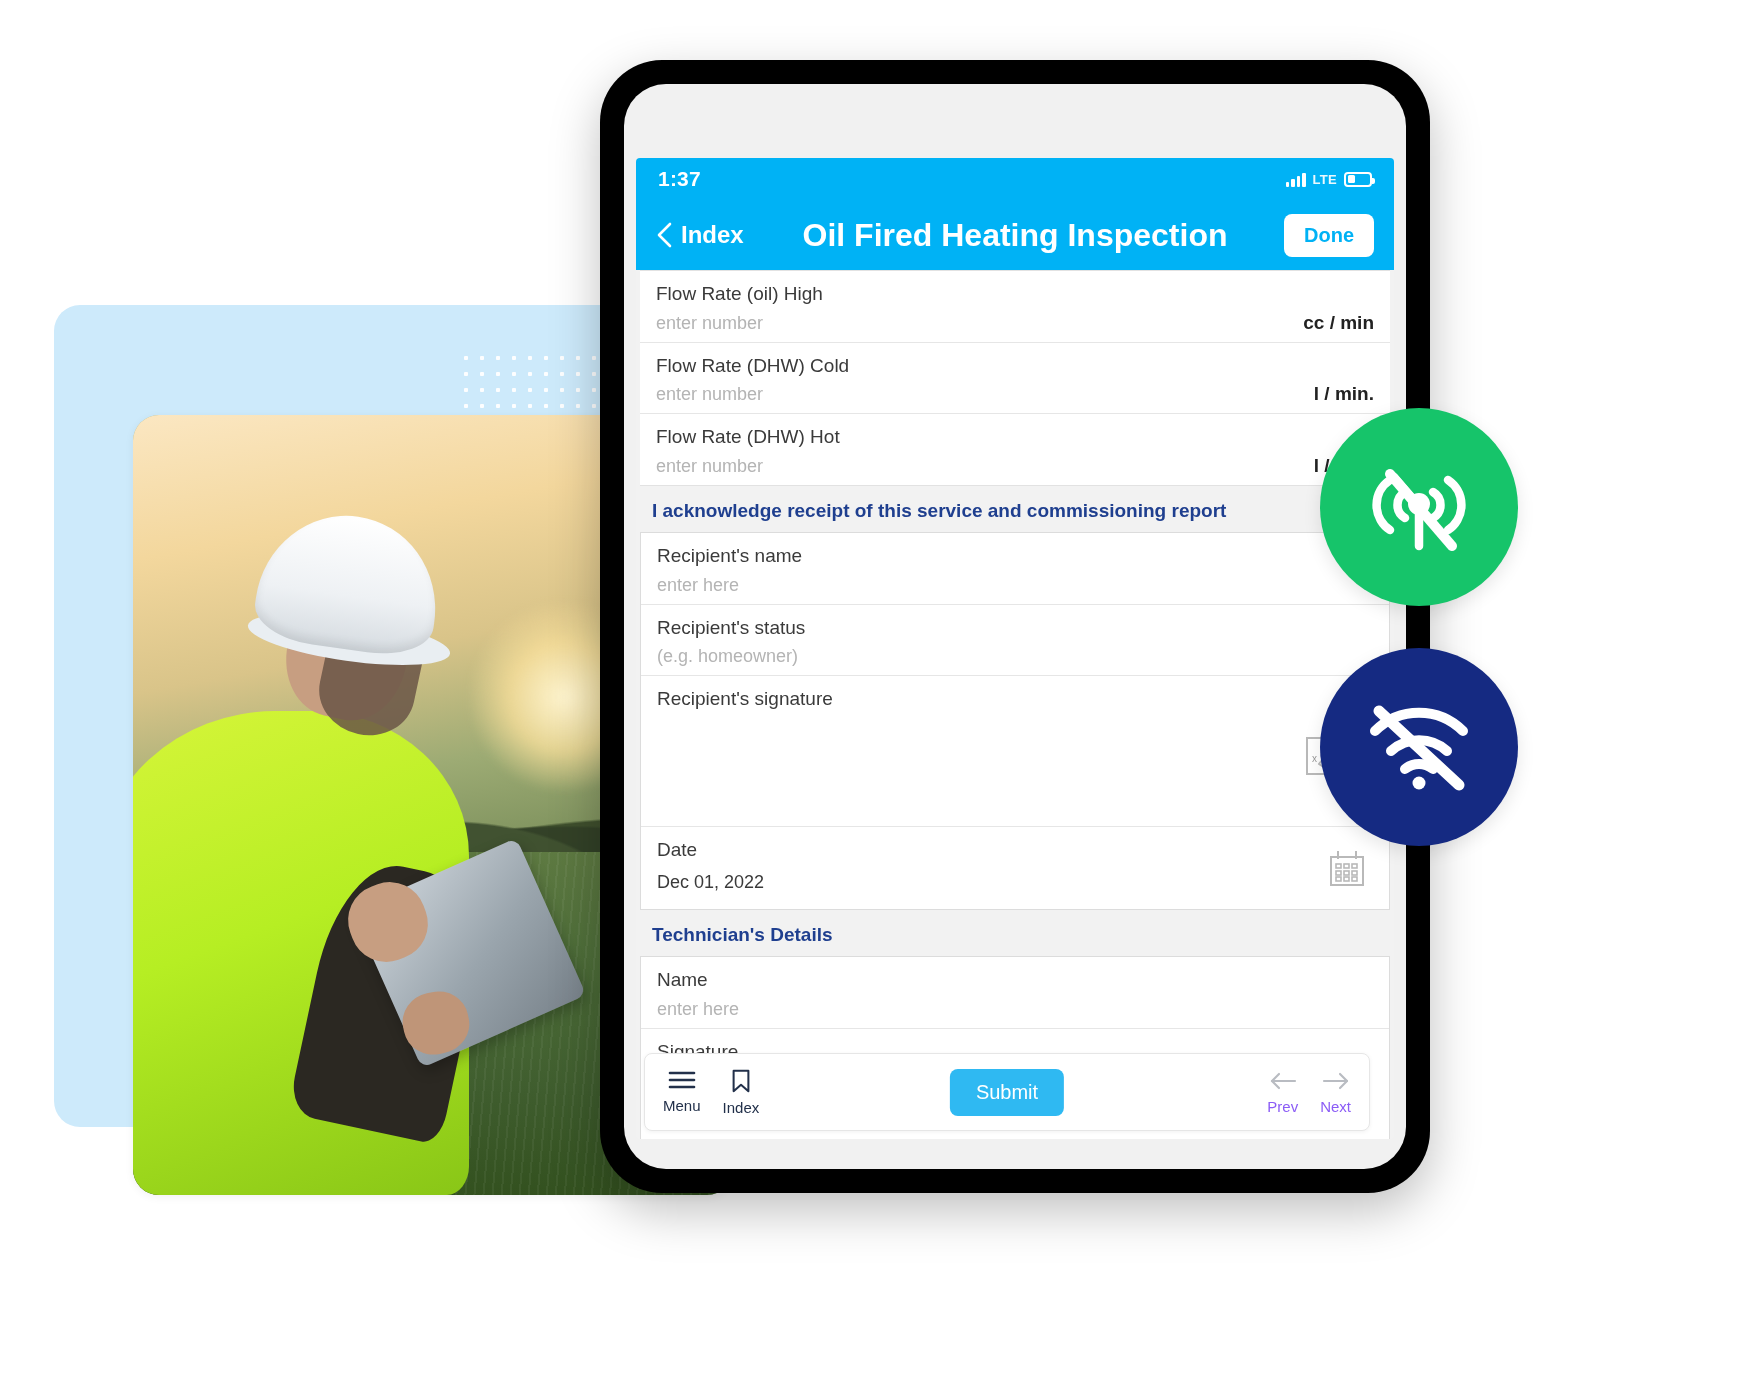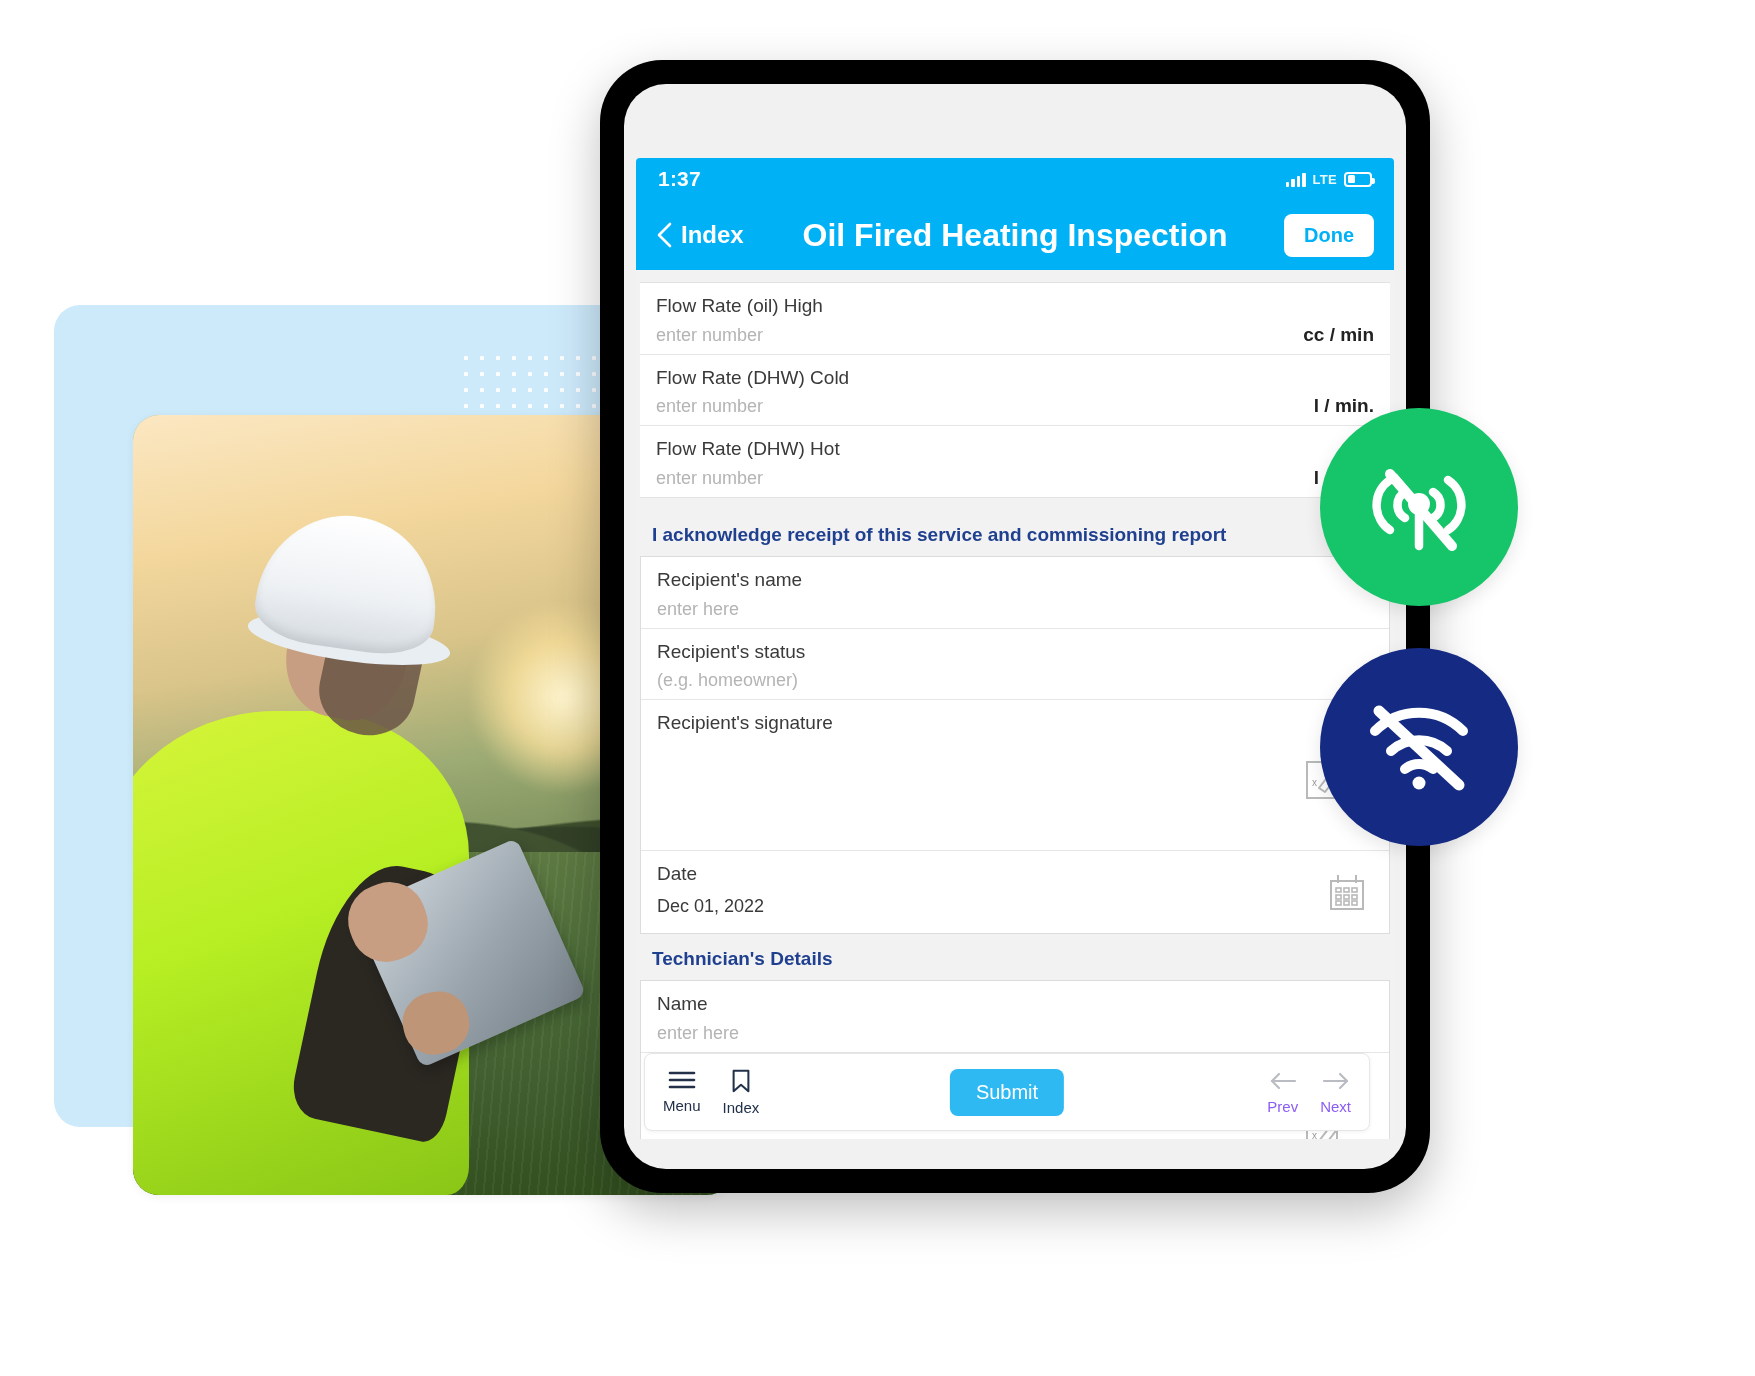--- a/index.html
+++ b/index.html
@@ -170,21 +170,21 @@
   }
   .done-btn {
     margin-left:auto; background:#fff; color:#00b2f5;
     font-size:20px; font-weight:bold; border:none;
     padding:10px 20px; border-radius:8px; cursor:pointer; z-index:2;
     font-family:"Liberation Sans", sans-serif;
   }
 
   
   .body-scroll { position:absolute; top:112px; left:0; right:0; bottom:0; background:#f2f2f2; overflow:hidden; }
-  .card { background:#fff; margin:12px 4px; border:1px solid #e2e2e2; border-left:none; border-right:none; }
+  .card { background:#fff; margin:0 4px; border:1px solid #e2e2e2; border-left:none; border-right:none; }
   .card.boxed { margin:0 4px; border:1px solid #dcdcdc; }
   .row { padding:10px 16px 8px 16px; border-bottom:1px solid #e6e6e6; position:relative; }
   .row:last-child { border-bottom:none; }
   .row-label { font-size:19px; color:#3a3a3a; font-weight:500; line-height:1.35; }
   .row-ph { font-size:18px; color:#b4b4b4; margin-top:6px; }
   .row-val { font-size:18px; color:#3a3a3a; margin-top:10px; }
   .unit {
     position:absolute; right:16px; bottom:8px;
     font-size:19px; font-weight:bold; color:#222;
   }

